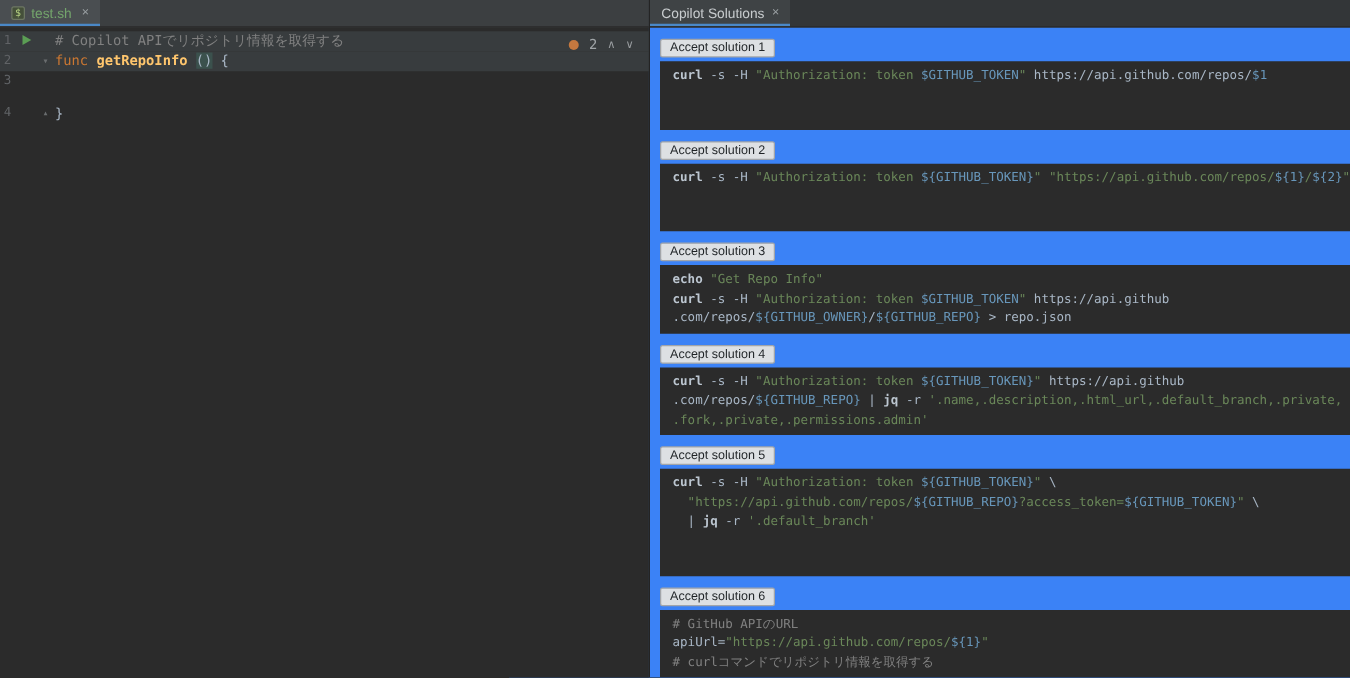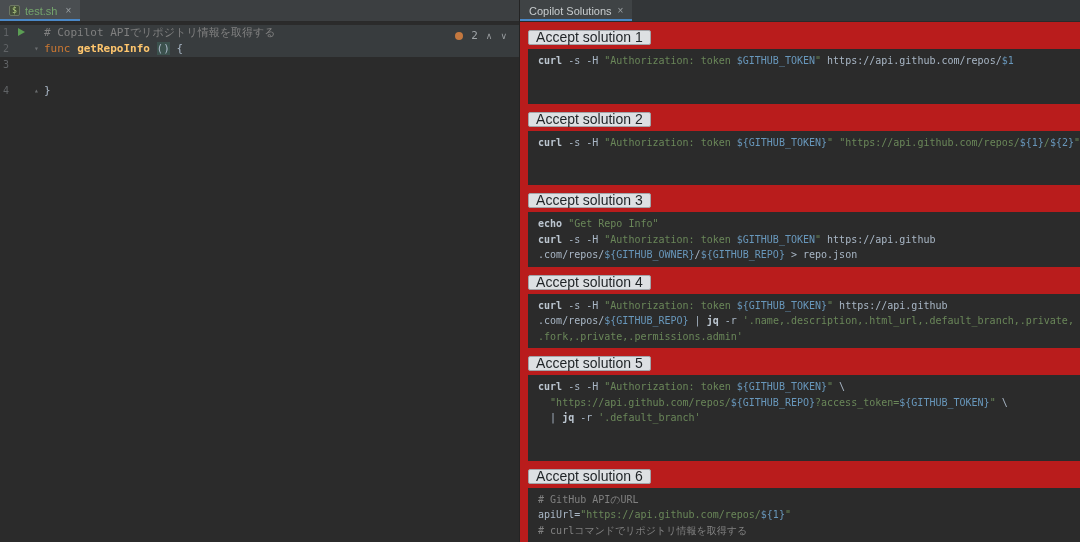--- a/index.html
+++ b/index.html
@@ -30,31 +30,31 @@
   .run-tri { display:inline-block; width:0; height:0; border-left:7px solid #5b9e54;
              border-top:4px solid transparent; border-bottom:4px solid transparent; }
   .code { flex:1; white-space:pre; overflow:hidden; color:#a9b7c6; }
 
   .inspection { position:absolute; top:6px; right:12px; display:flex; align-items:center; gap:8px; }
   .insp-dot { width:8px; height:8px; border-radius:50%; background:#c4783f; }
   .insp-count { color:#a0a5a8; font-size:11px; }
   .chev { color:#9a9ea1; font-size:9px; cursor:pointer; font-family:"DejaVu Sans",sans-serif; }
 
   
-  .copilot-pane { flex:1; background:#b91c1c; border-left:1px solid #242424; display:flex; flex-direction:column; }
+  .copilot-pane { flex:1; background:#3b82f6; border-left:1px solid #242424; display:flex; flex-direction:column; }
   .panel-bar { height:22px; background:#333638; display:flex; align-items:stretch; flex:none;
                border-bottom:1px solid #2a2a2a; }
   .panel-tab { background:#3f4345; box-shadow: inset 0 -2px 0 #4a88c7; color:#c8ccce; font-size:11px;
                padding:0 9px; display:flex; align-items:center; gap:6px; }
   .panel-tab .close { color:#9aa0a3; font-size:10px; cursor:pointer; }
   .panel-content { flex:1; overflow:hidden; padding:6px 0 0 8px; }
 
   .solution { margin-bottom:6px; }
   .sol-btn { display:inline-block; background:#dde0e3; color:#1f2326; border:1px solid #a2a5a9;
-             border-radius:2px; font-size:14px; line-height:11px; padding:1px 7px; cursor:pointer;
+             border-radius:2px; font-size:10px; line-height:11px; padding:1px 7px; cursor:pointer;
              font-family:"Liberation Sans",sans-serif; }
   .sol-code { background:#2b2b2b; margin-top:3px; padding:4px 0 4px 10px;
               font-family:"DejaVu Sans Mono", monospace; font-size:10px; line-height:15.5px;
               white-space:pre; overflow:hidden; }
   .code-line { min-height:15.5px; }
 
   
   .tk-plain   { color:#a9b7c6; }
   .tk-cmd     { color:#bcc6d0; font-weight:bold; }
   .tk-str     { color:#6a8759; }

